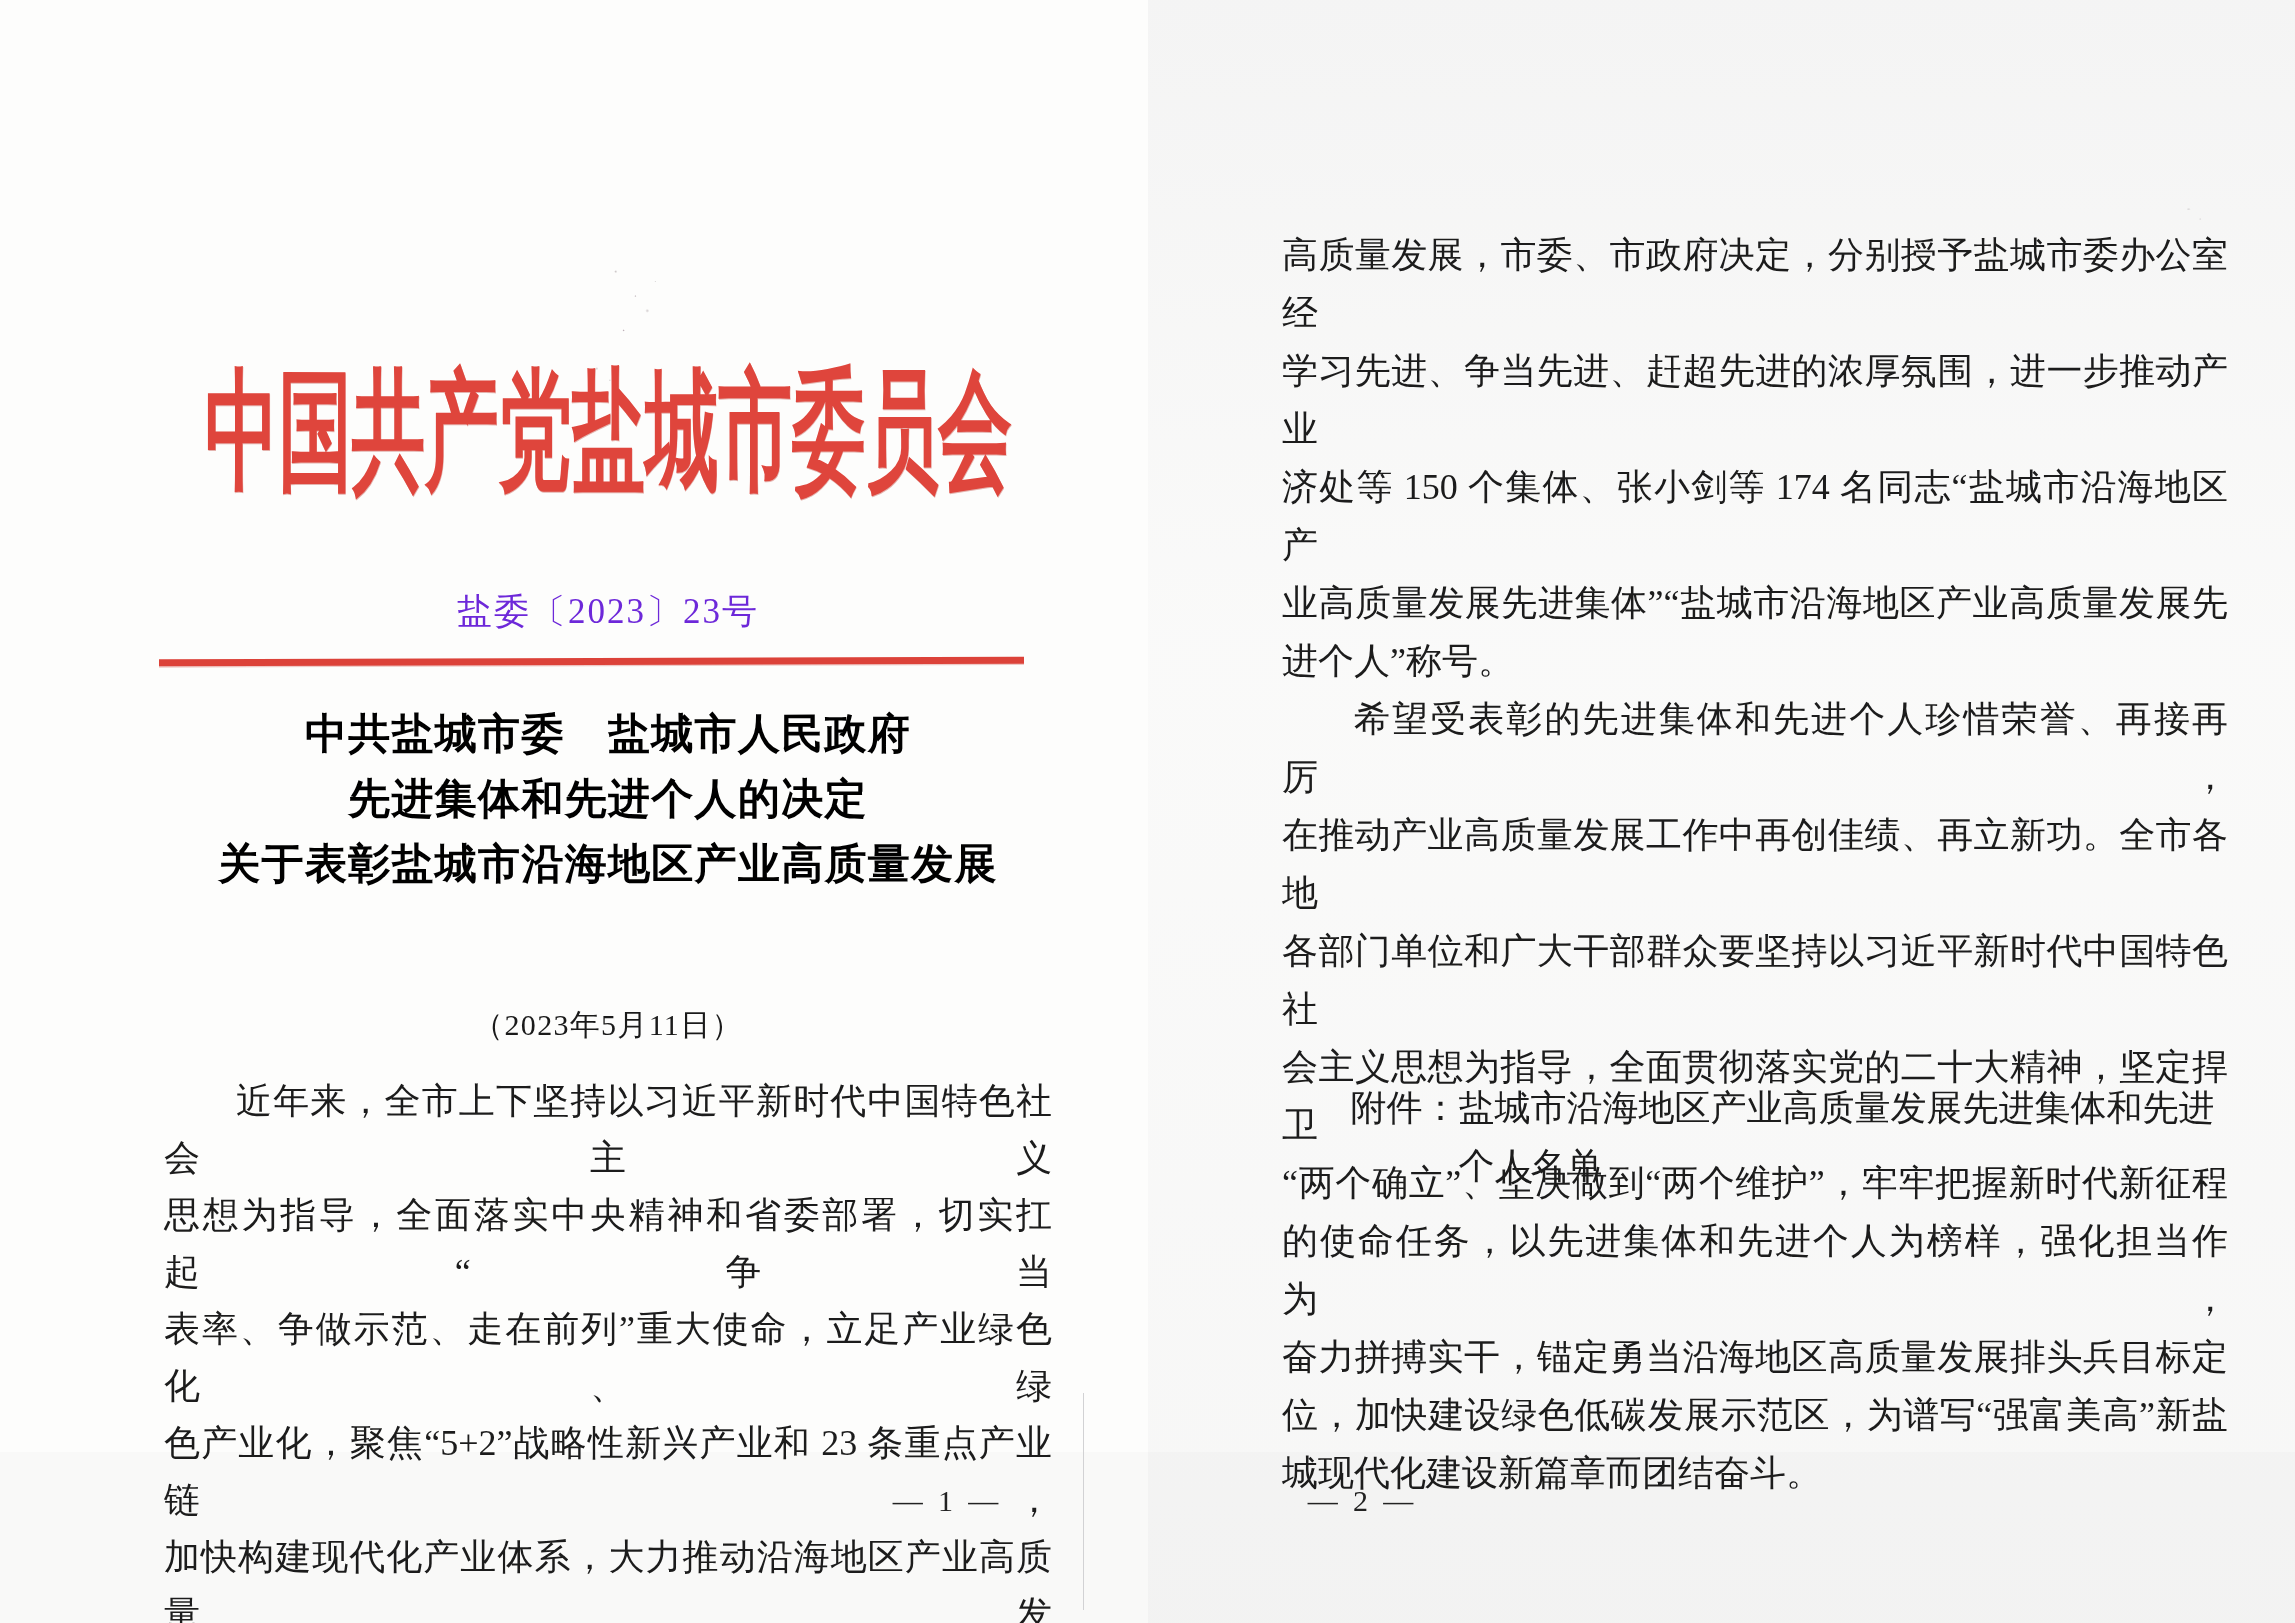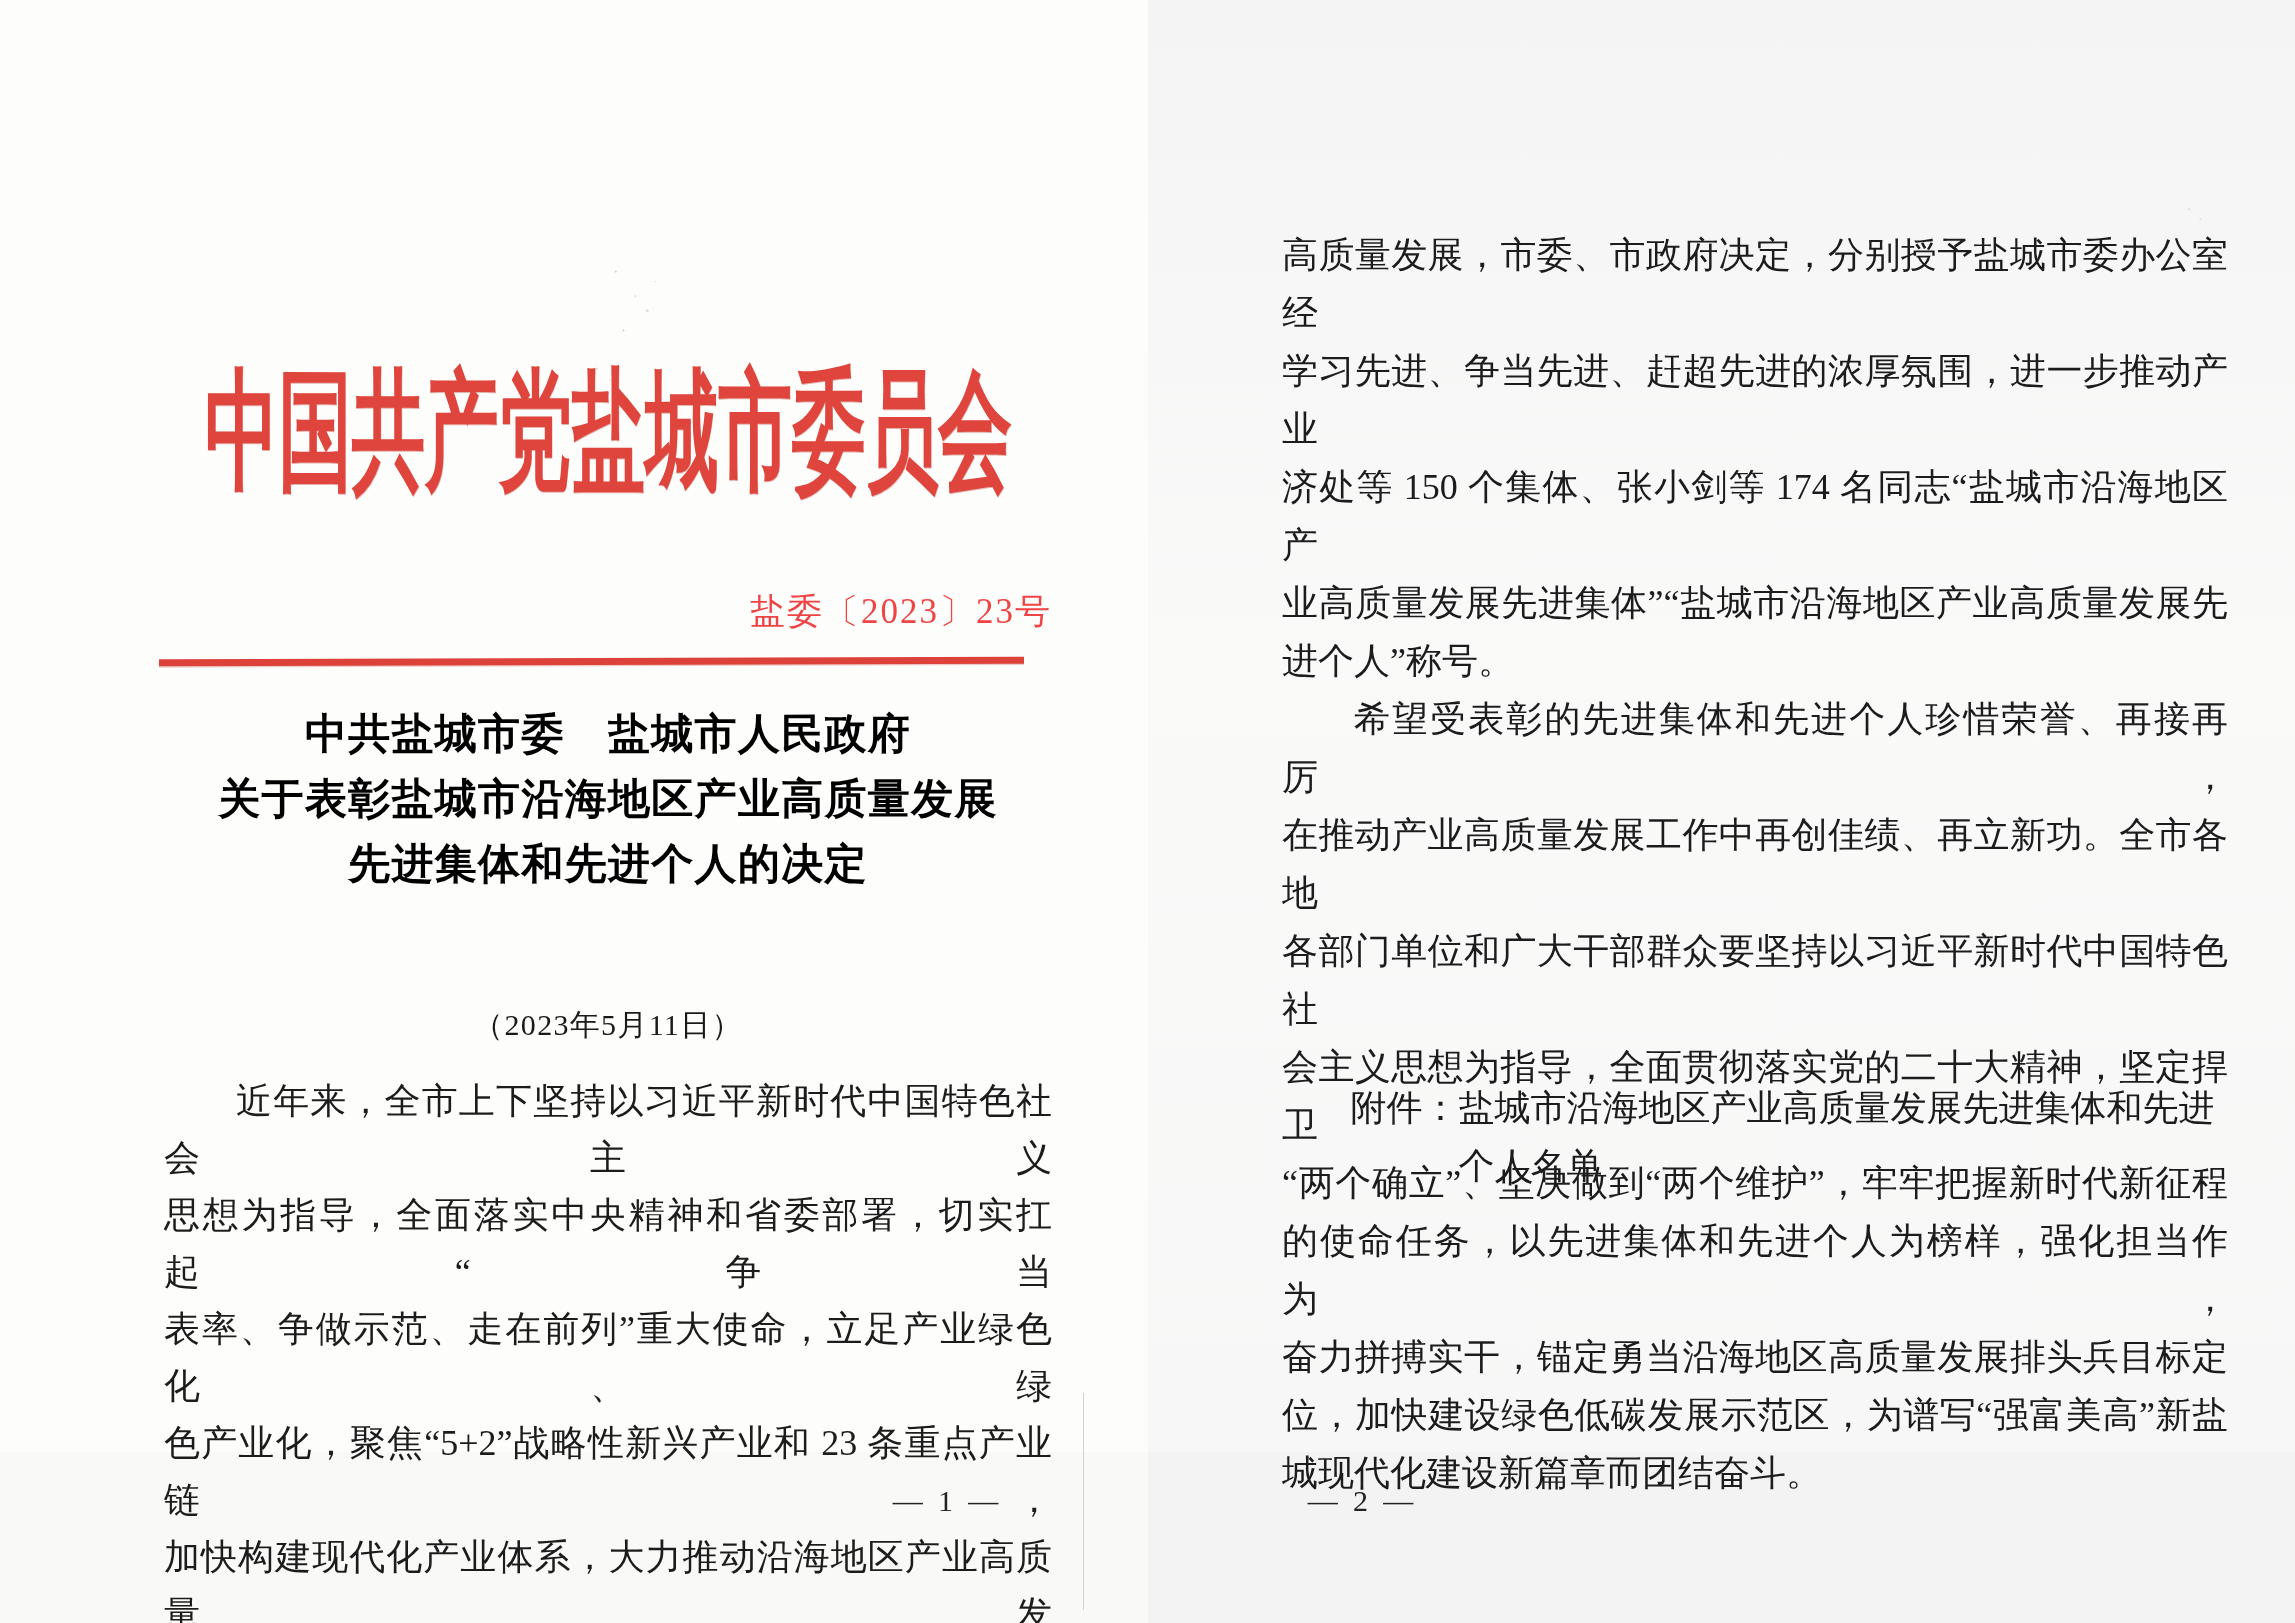--- a/index.html
+++ b/index.html
@@ -60,22 +60,22 @@
     display:flex;justify-content:center;
   }
   .masthead{
     font-size:131px;line-height:1.04;font-weight:bold;
     color:#df453c;white-space:nowrap;
     transform:scaleX(0.56);transform-origin:50% 50%;
     text-shadow:0.7px 0.7px 0 rgba(180,40,30,0.35);
   }
   .doc-number{
     position:absolute;top:591px;left:0;width:100%;
-    text-align:right;font-size:35px;line-height:1.2;
-    letter-spacing:2px;color:#ef4444;
+    text-align:center;font-size:35px;line-height:1.2;
+    letter-spacing:2px;color:#6d28d9;
   }
   .red-rule{
     position:absolute;top:658px;left:-5.2px;width:865px;height:6.5px;
     background:#dc4239;
     box-shadow:0 1.3px 0 rgba(200,50,40,0.25);
     transform:rotate(-0.18deg);
   }
 
   .doc-title{
     position:absolute;top:702px;left:0;width:100%;
@@ -137,22 +137,22 @@
     <div class="masthead-wrap">
       <div class="masthead">中国共产党盐城市委员会</div>
     </div>
 
     <div class="doc-number">盐委〔2023〕23号</div>
 
     <div class="red-rule"></div>
 
     <div class="doc-title">
       <div>中共盐城市委　盐城市人民政府</div>
+      <div>先进集体和先进个人的决定</div>
       <div>关于表彰盐城市沿海地区产业高质量发展</div>
-      <div>先进集体和先进个人的决定</div>
     </div>
 
     <div class="date-line">（2023年5月11日）</div>
 
     <div class="body-block p1-body">
       <div class="bline fill in">近年来，全市上下坚持以习近平新时代中国特色社会主义</div>
       <div class="bline fill">思想为指导，全面落实中央精神和省委部署，切实扛起“争当</div>
       <div class="bline fill">表率、争做示范、走在前列”重大使命，立足产业绿色化、绿</div>
       <div class="bline fill">色产业化，聚焦“5+2”战略性新兴产业和 23 条重点产业链，</div>
       <div class="bline fill">加快构建现代化产业体系，大力推动沿海地区产业高质量发</div>

